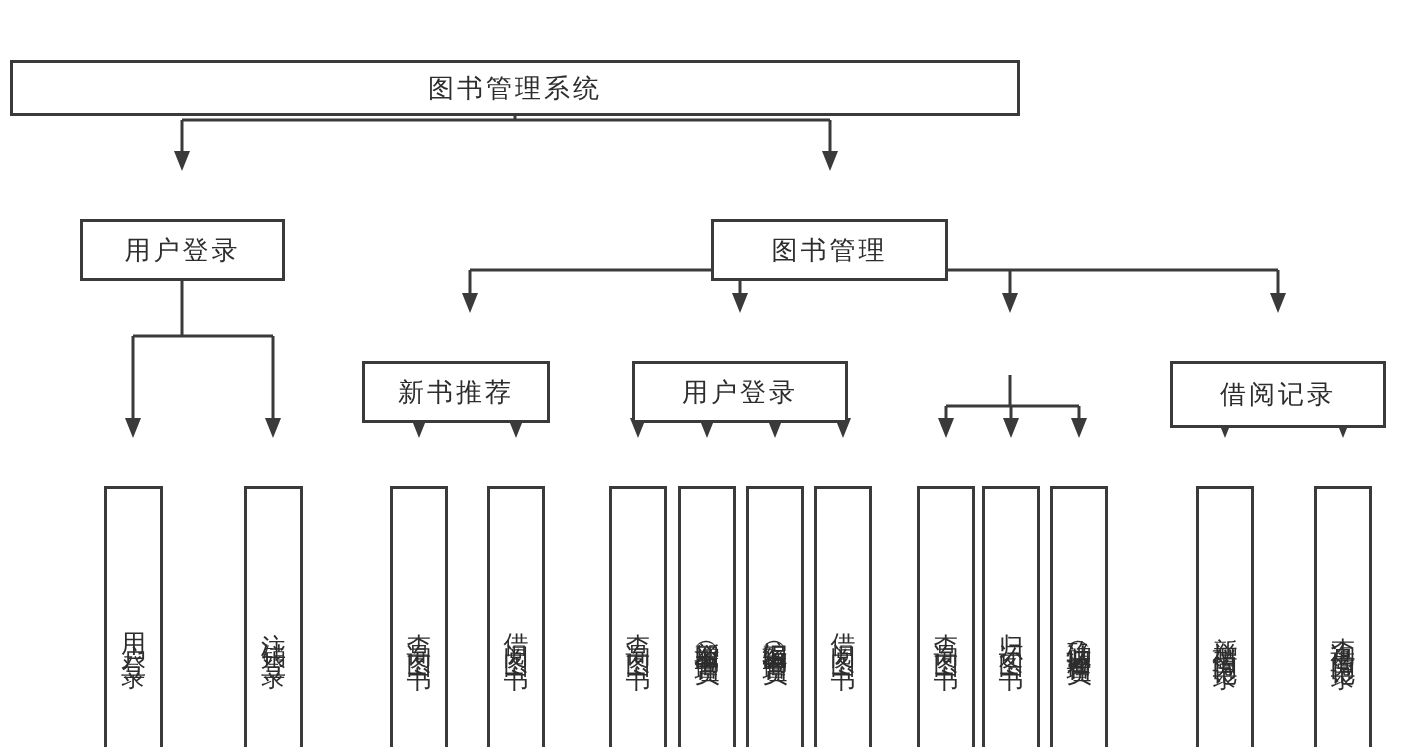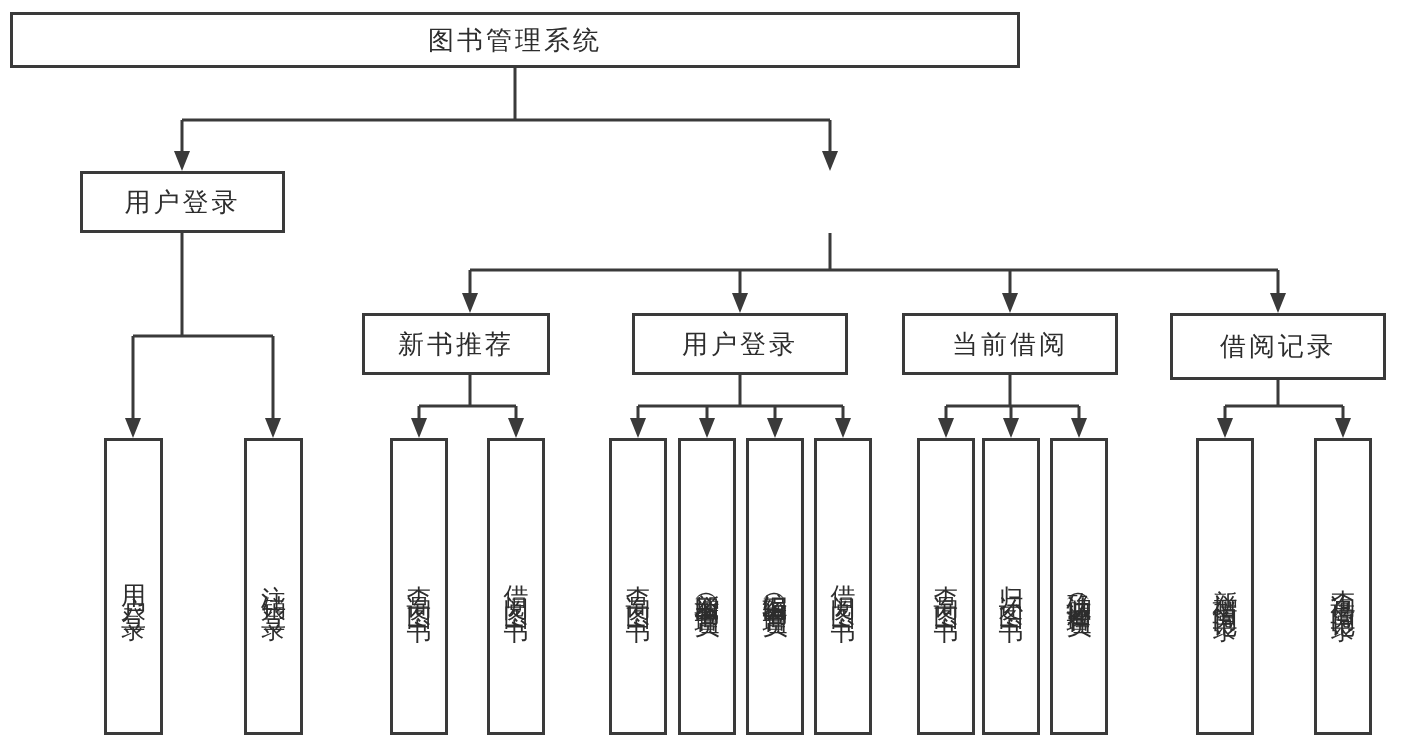--- a/index.html
+++ b/index.html
@@ -34,20 +34,21 @@
   .connectors polygon { fill: var(--line); }
 
   .box {
     position: absolute;
     background: var(--background);
     border: 3px solid var(--line);
     color: var(--text);
     display: flex;
     align-items: center;
     justify-content: center;
+    margin-top: 48px;
   }
   .box.h {
     font-size: 26px;
     letter-spacing: 3px;
     white-space: nowrap;
   }
   .box.v {
     writing-mode: vertical-rl;
     text-orientation: mixed;
     font-size: 25px;
@@ -104,24 +105,24 @@
     <polygon points="1071,418 1087,418 1079,438"></polygon>
 
     <path d="M1278,375 V406 M1225,406 H1343 M1225,406 V422 M1343,406 V422"></path>
     <polygon points="1217,418 1233,418 1225,438"></polygon>
     <polygon points="1335,418 1351,418 1343,438"></polygon>
   </svg>
 
   <div class="box h" style="left:10px; top:12px; width:1010px; height:56px;">图书管理系统</div>
 
   <div class="box h" style="left:80px; top:171px; width:205px; height:62px;">用户登录</div>
+  <div class="box h" style="left:711px; top:171px; width:237px; height:62px;">图书管理</div>
 
   <div class="box h" style="left:362px; top:313px; width:188px; height:62px;">新书推荐</div>
   <div class="box h" style="left:632px; top:313px; width:216px; height:62px;">用户登录</div>
-  <div class="box h" style="left:902px; top:313px; width:216px; height:62px;">当前借阅</div>
   <div class="box h" style="left:1170px; top:313px; width:216px; height:67px;">借阅记录</div>
 
   <div class="box v short" style="left:104px; top:438px; width:59px; height:297px;">用户登录</div>
   <div class="box v short" style="left:244px; top:438px; width:59px; height:297px;">注销登录</div>
 
   <div class="box v short" style="left:390px; top:438px; width:58px; height:297px;">查询图书</div>
   <div class="box v short" style="left:487px; top:438px; width:58px; height:297px;">借阅图书</div>
 
   <div class="box v short" style="left:609px; top:438px; width:58px; height:297px;">查询图书</div>
   <div class="box v long" style="left:678px; top:438px; width:58px; height:297px;">新增图书（管理员）</div>

